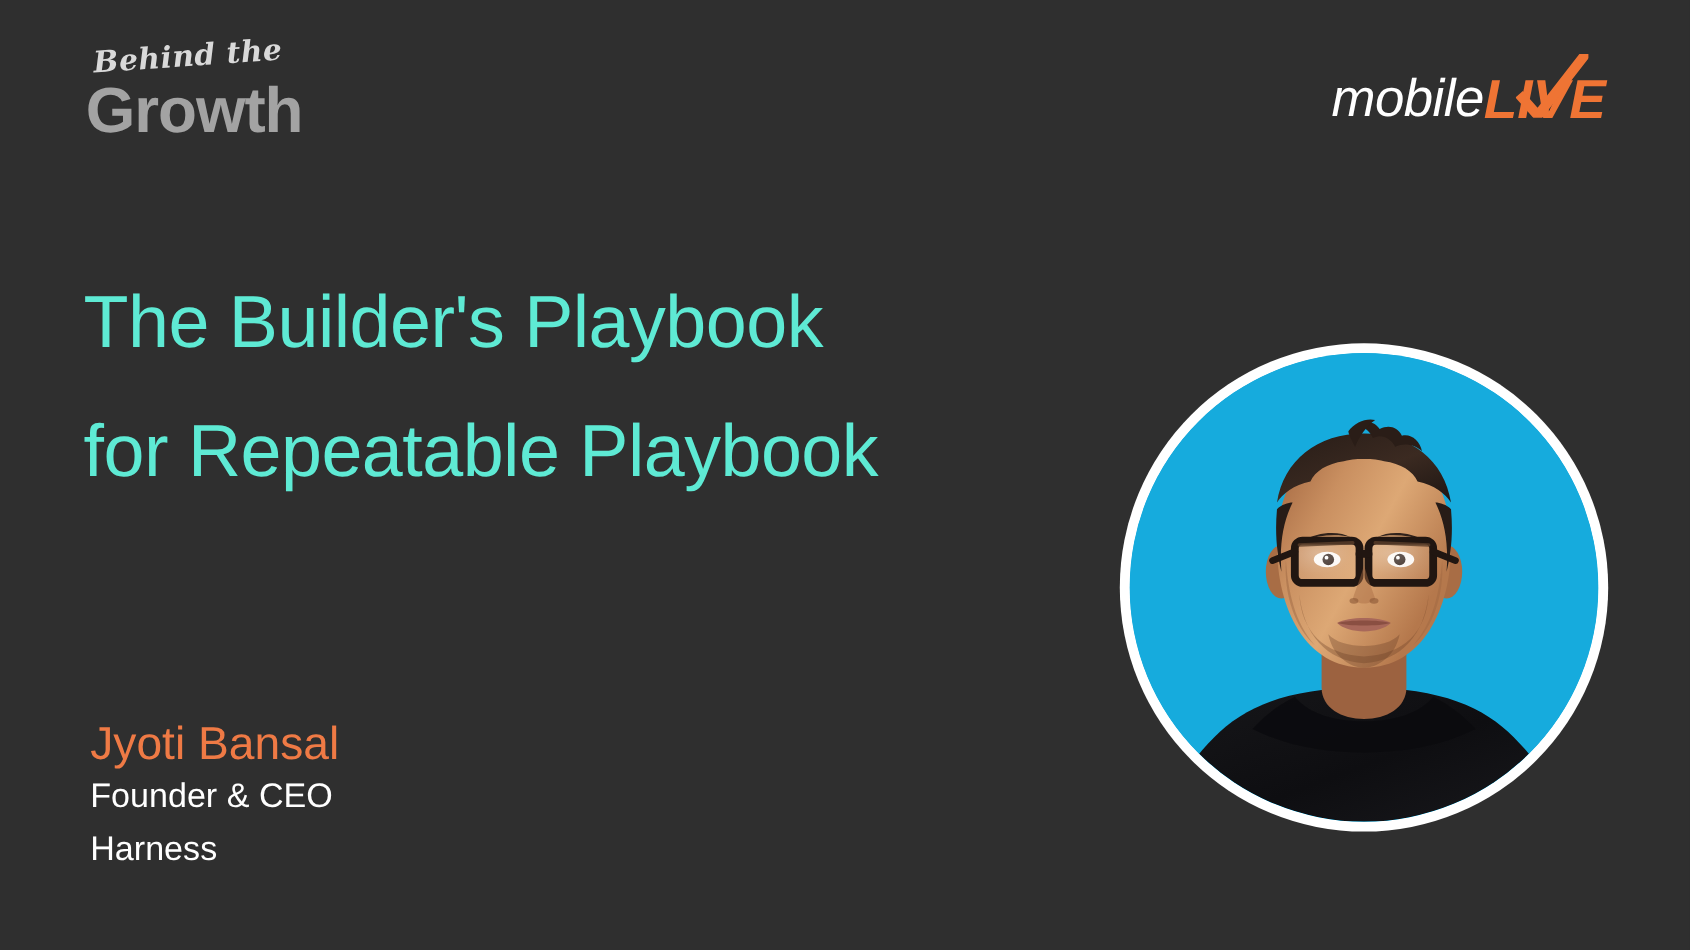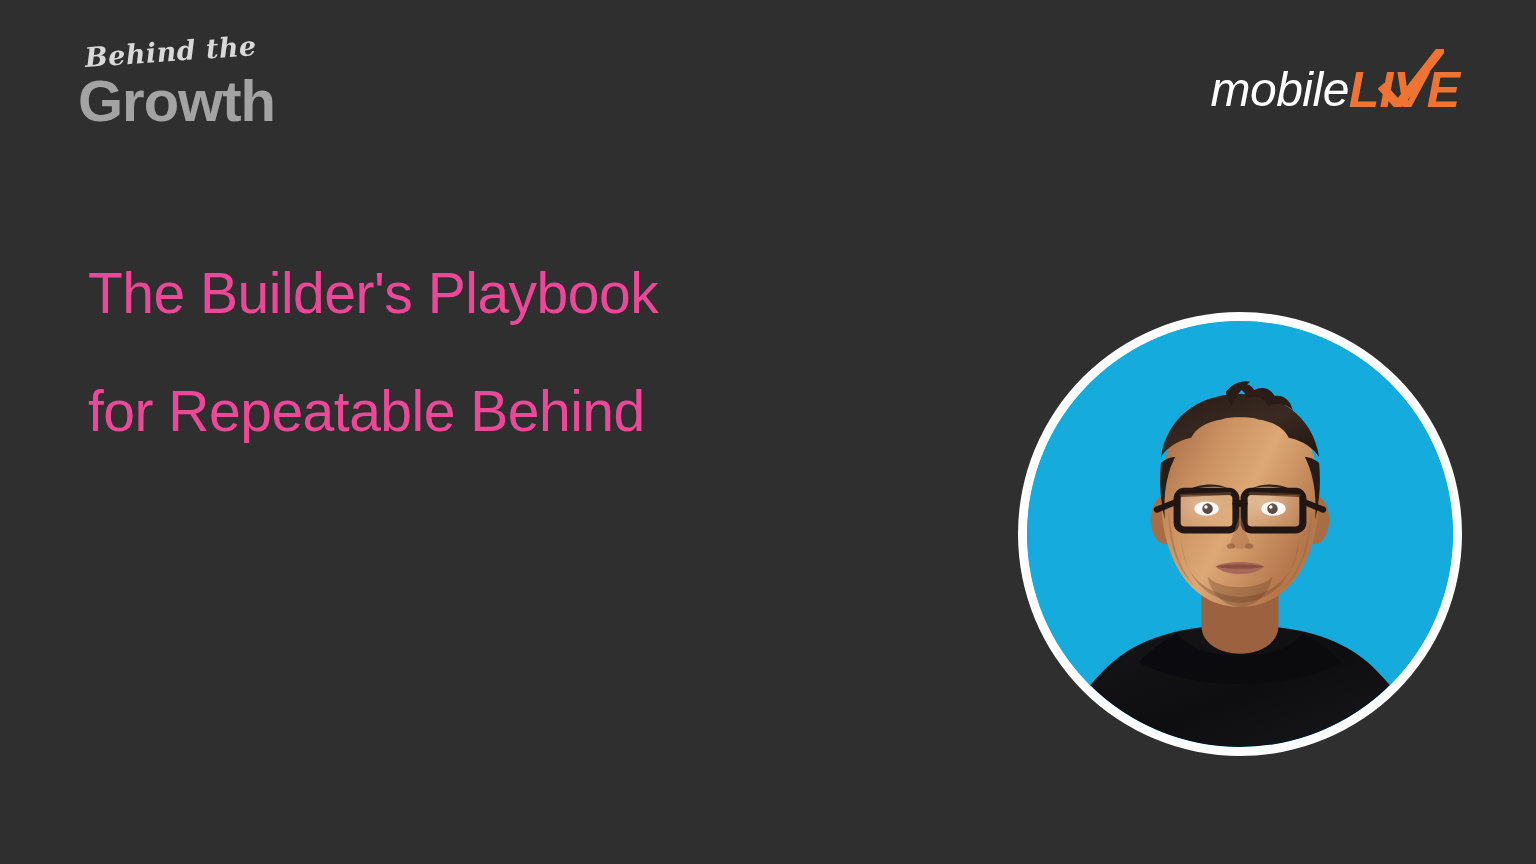--- a/index.html
+++ b/index.html
@@ -81,26 +81,26 @@
   .brand-check {
     position:absolute;
     right:16px; top:-16px;
     width:66px; height:58px;
     pointer-events:none;
   }
 
   
   .title {
     position:absolute;
-    left:88px; top:234px;
+    left:76px; top:234px;
     width:920px;
-    color:#ec4899;
+    color:#5eead4;
     font-family:"Liberation Sans", sans-serif;
     font-weight:300;
-    font-size:57px;
+    font-size:67px;
     line-height:118px;
     letter-spacing:-0.5px;
   }
   .title-line { display:block; white-space:nowrap; }
 
   
   .speaker { position:absolute; left:82px; top:652px; }
   .speaker-name {
     font-family:"Liberation Sans", sans-serif;
     font-weight:400;
@@ -151,23 +151,28 @@
     <span class="brand-live-wrap">
       <span class="brand-live">LIVE</span>
       <svg class="brand-check" viewBox="0 0 66 58">
         <path d="M6 40 L20 56 L62 2" fill="none" stroke="#ef7434" stroke-width="9" stroke-linecap="square" stroke-linejoin="miter"></path>
       </svg>
     </span>
   </div>
 
   <div class="title">
     <span class="title-line">The Builder's Playbook</span>
-    <span class="title-line">for Repeatable Behind</span>
-  </div>
-
+    <span class="title-line">for Repeatable Playbook</span>
+  </div>
+
+  <div class="speaker">
+    <div class="speaker-name">Jyoti Bansal</div>
+    <div class="speaker-role">Founder &amp; CEO</div>
+    <div class="speaker-company">Harness</div>
+  </div>
 
   <div class="portrait">
     <div class="portrait-inner">
       <svg class="portrait-svg" viewBox="0 0 420 420" preserveAspectRatio="xMidYMid slice">
         <defs>
           <linearGradient id="skin" x1="0" y1="0" x2="1" y2="0.4">
             <stop offset="0%" stop-color="#9e6340"></stop>
             <stop offset="38%" stop-color="#c08558"></stop>
             <stop offset="72%" stop-color="#d39a६b"></stop>
             <stop offset="100%" stop-color="#a96c45"></stop>

